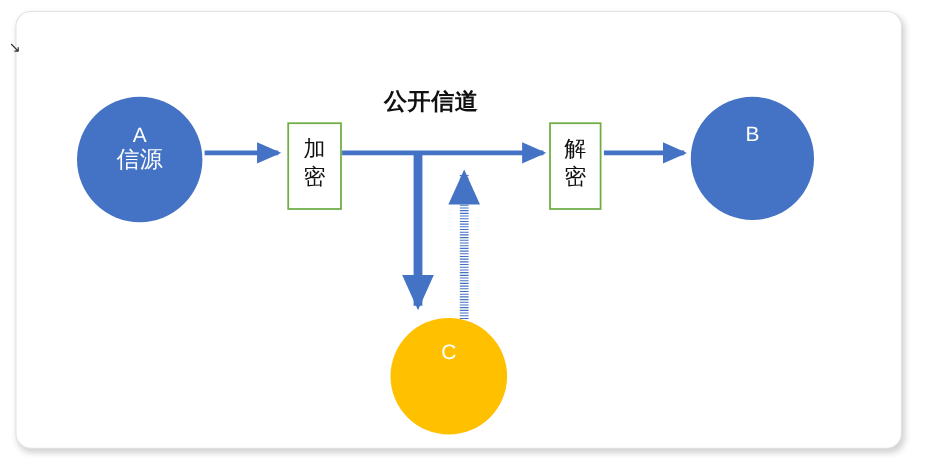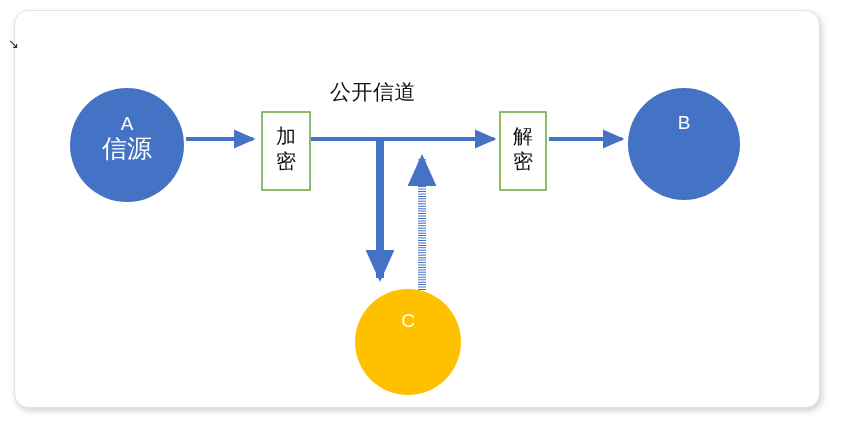--- a/index.html
+++ b/index.html
@@ -62,42 +62,42 @@
   .node-label {
     position: absolute;
     text-align: center;
     color: #ffffff;
     font-family: "Liberation Sans", "DejaVu Sans", sans-serif;
     line-height: 1.12;
     user-select: none;
     pointer-events: none;
   }
   .node-label .ln1 { font-size: 19px; display: block; }
-  .node-label .ln2 { font-size: 25px; display: block; }
+  .node-label .ln2 { font-size: 21px; display: block; }
 
   .box-label {
     position: absolute;
     text-align: center;
     color: #111111;
     font-family: "Liberation Sans", "DejaVu Sans", sans-serif;
     font-size: 20px;
     line-height: 1.26;
     user-select: none;
     pointer-events: none;
   }
   .box-label span { display: block; }
 
   .channel-title {
     position: absolute;
     left: 330px;
     top: 78px;
     width: 124px;
-    text-align: left;
+    text-align: center;
     font-size: 21px;
-    font-weight: normal;
+    font-weight: bold;
     color: #111111;
     font-family: "Liberation Sans", "DejaVu Sans", sans-serif;
     letter-spacing: 0.5px;
     user-select: none;
   }
 </style>
 </head>
 <body>
 
 <div id="canvas">

